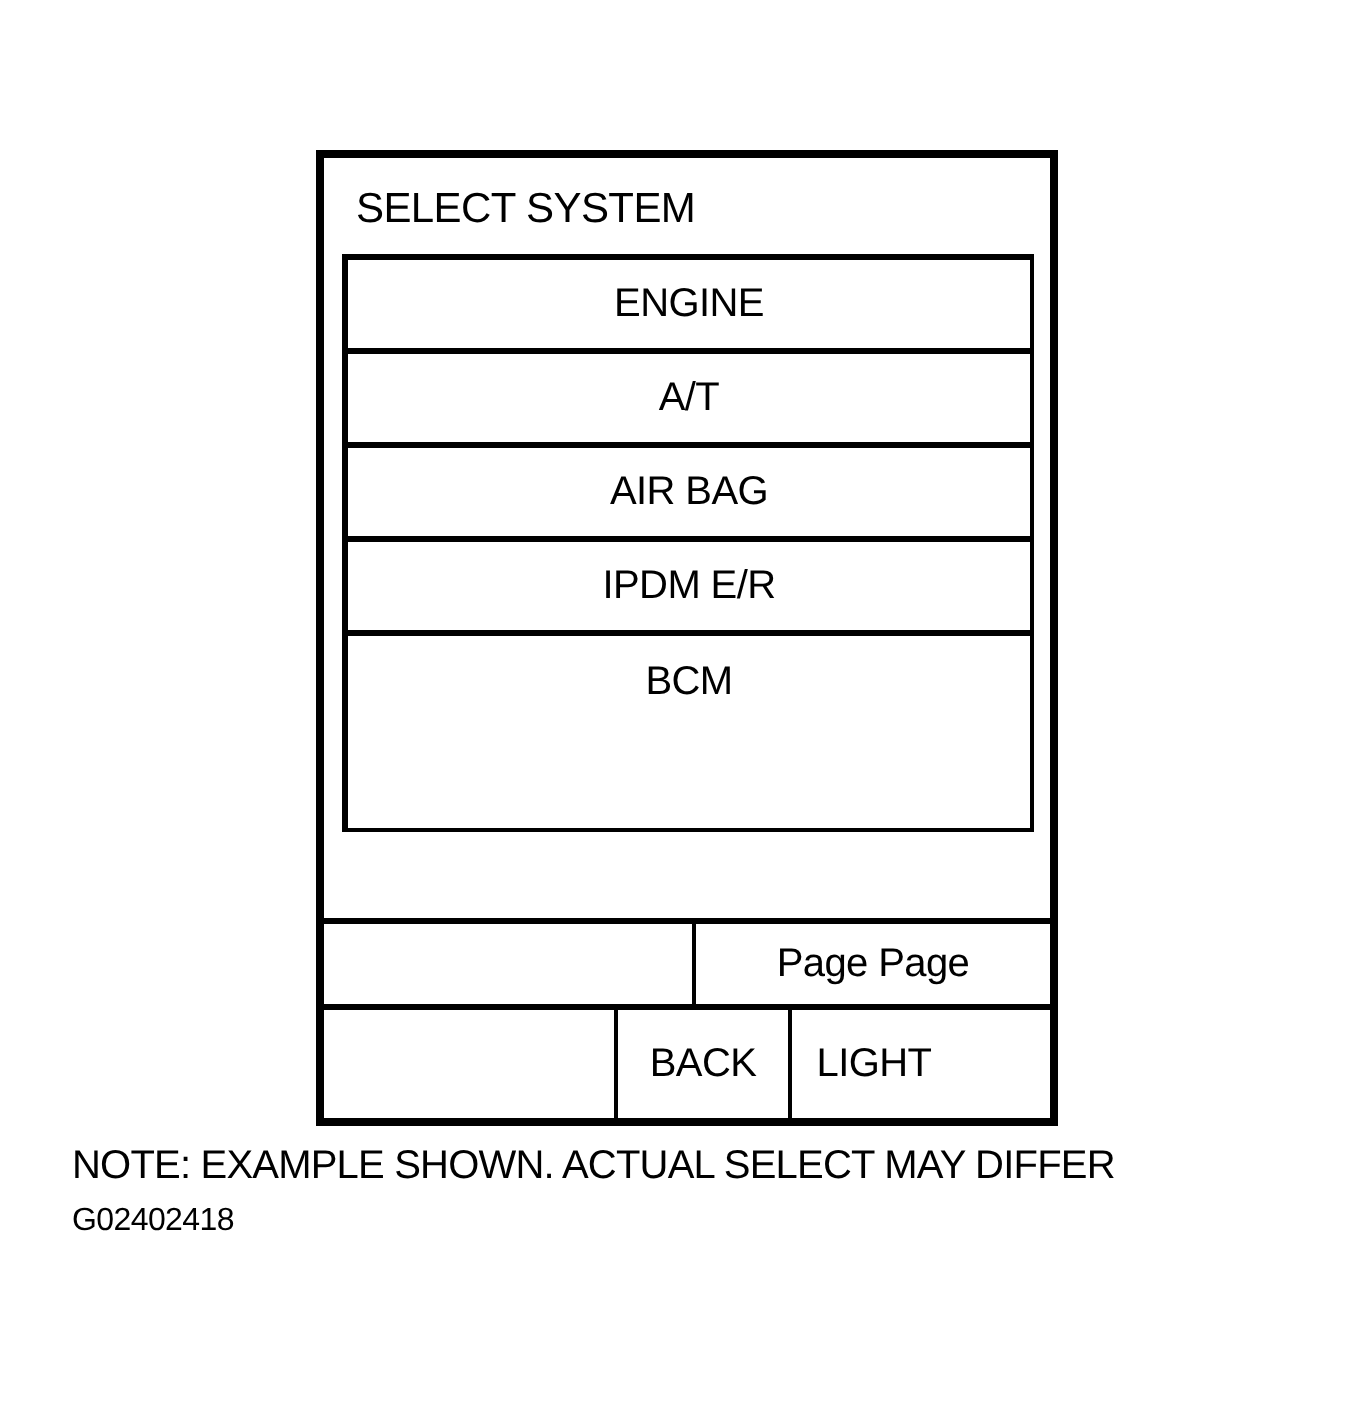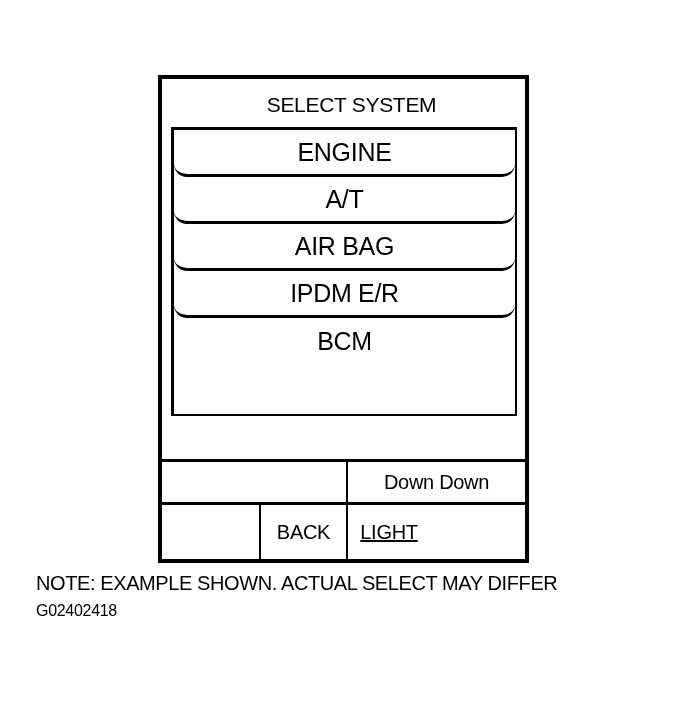--- a/index.html
+++ b/index.html
@@ -7,41 +7,41 @@
       width: 679px; height: 713px; position: relative; overflow: hidden;
       font-family: "Liberation Sans", "DejaVu Sans", sans-serif; color: #000;
     }
     .frame {
       position: absolute; left: 158px; top: 75px;
       width: 363px; height: 480px;
       border: 4px solid #000; background: #fff;
     }
     .title {
       position: absolute; left: 16px; right: 0; top: 14px;
-      text-align: center; font-size: 21px; letter-spacing: -0.3px;
+      text-align: left; font-size: 21px; letter-spacing: -0.3px;
     }
     .list {
       position: absolute; left: 9px; top: 48px; width: 346px;
       border: 3px solid #000; border-right-width: 2px; border-bottom-width: 2px;
       box-sizing: border-box; height: 289px;
     }
     .list-item {
       height: 47px; box-sizing: border-box;
       border-bottom: 3px solid #000;
       display: flex; align-items: center; justify-content: center;
-      font-size: 25px; letter-spacing: -0.3px; cursor: pointer; border-radius: 13px;
+      font-size: 20px; letter-spacing: -0.3px; cursor: pointer;
     }
     .list-item:last-child { border-bottom: none; }
     .soft-row {
       position: absolute; left: 0; right: 0; height: 43px;
       border-top: 3px solid #000; box-sizing: border-box;
       display: flex;
     }
     .soft-row.r1 { top: 380px; }
-    .soft-row.r2 { top: 423px; height: 57px; }
+    .soft-row.r2 { top: 423px; height: 57px; padding-left: 48px; }
     .cell {
       box-sizing: border-box; display: flex; align-items: center; justify-content: center;
       font-size: 20px; letter-spacing: -0.3px;
     }
     .cell + .cell { border-left: 2px solid #000; }
     .note {
       position: absolute; left: 36px; top: 572px;
       font-size: 20px; letter-spacing: -0.4px; white-space: nowrap;
     }
     .fig-id {
@@ -58,24 +58,24 @@
   <div class="list">
     <div class="list-item">ENGINE</div>
     <div class="list-item">A/T</div>
     <div class="list-item">AIR BAG</div>
     <div class="list-item">IPDM E/R</div>
     <div class="list-item">BCM</div>
   </div>
 
   <div class="soft-row r1">
     <div class="cell" style="width:184px;"></div>
-    <div class="cell" style="flex:1;">Down Down</div>
+    <div class="cell" style="flex:1;">Page Page</div>
   </div>
 
   <div class="soft-row r2">
     <div class="cell" style="width:97px;"></div>
     <div class="cell" style="width:87px;">BACK</div>
-    <div class="cell" style="width:84px;text-decoration:underline;">LIGHT</div>
+    <div class="cell" style="width:84px;">LIGHT</div>
   </div>
 </div>
 
 <div class="note">NOTE: EXAMPLE SHOWN. ACTUAL SELECT MAY DIFFER</div>
 <div class="fig-id">G02402418</div>
 
 </body></html>

